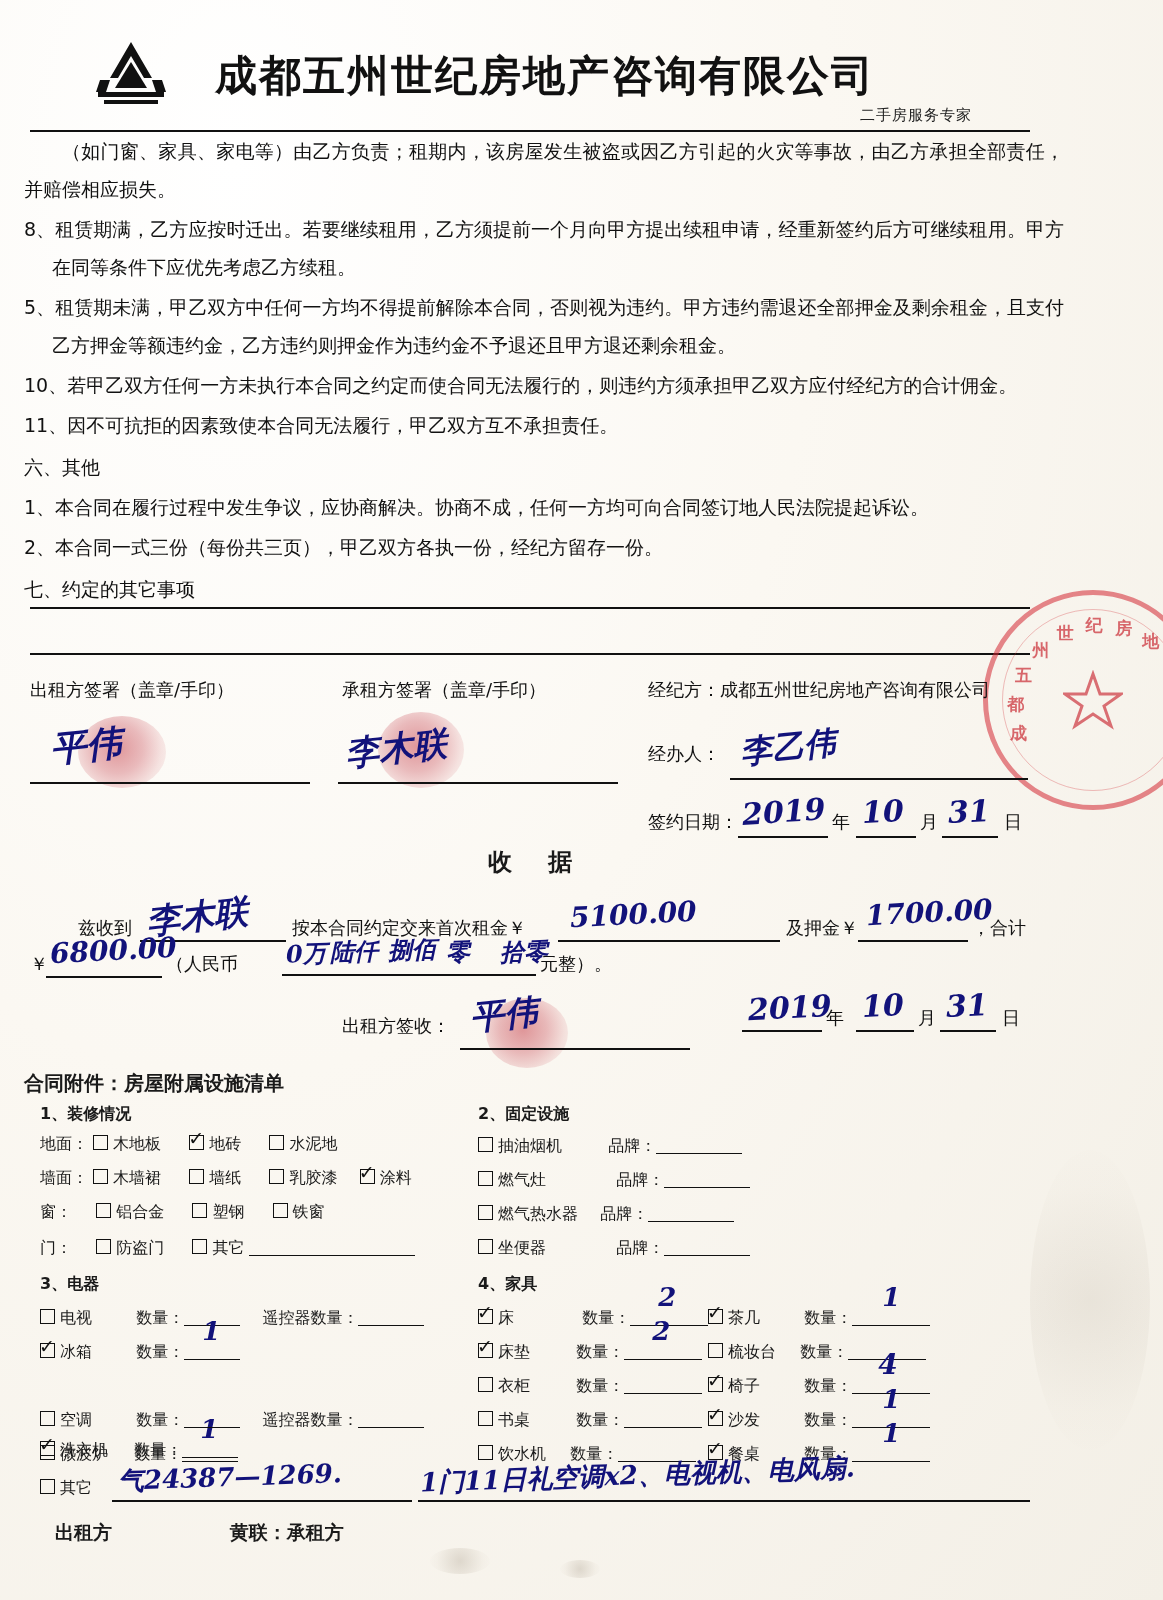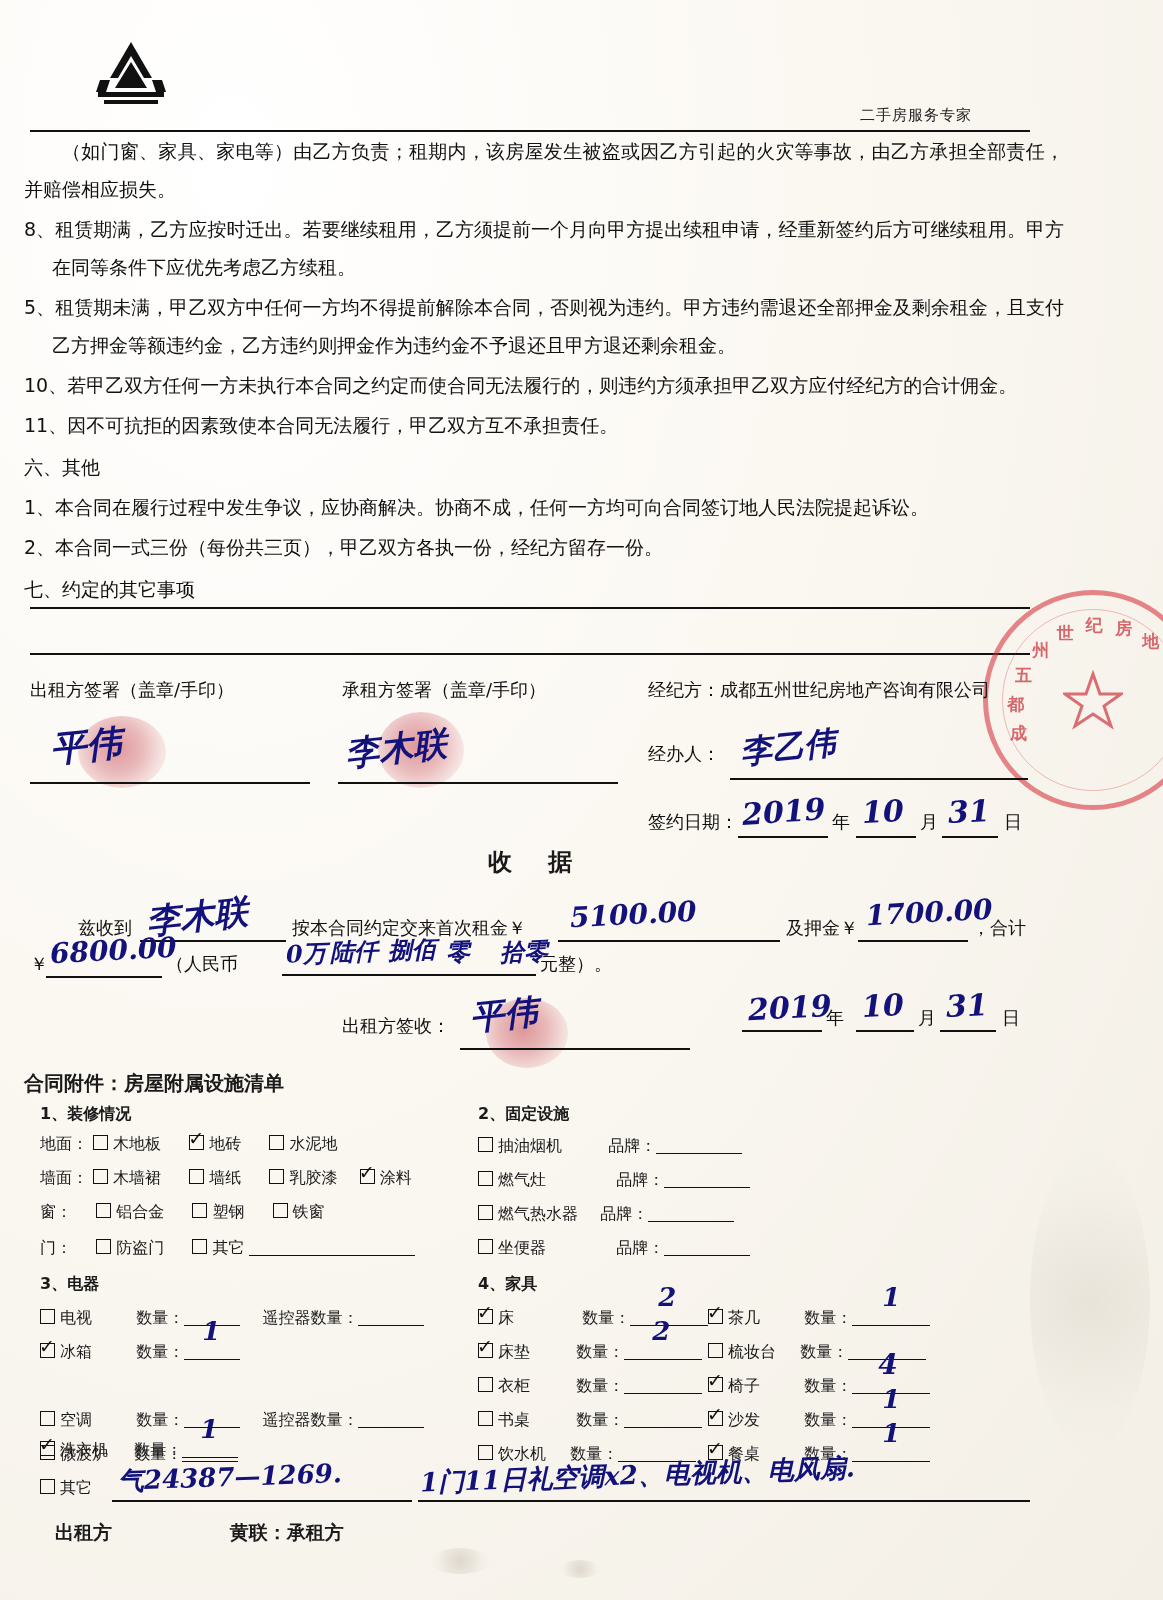--- a/index.html
+++ b/index.html
@@ -127,20 +127,21 @@
     <div class="logo">
       <svg width="78" height="70" viewBox="0 0 78 70">
         <polygon points="39,2 60,38 52,38 39,16 26,38 18,38" fill="#111"></polygon>
         <polygon points="39,22 55,48 23,48" fill="#111"></polygon>
         <rect x="6" y="52" width="66" height="5" fill="#111"></rect>
         <rect x="12" y="60" width="54" height="4" fill="#111"></rect>
         <polygon points="8,40 18,40 14,52 4,52" fill="#111"></polygon>
         <polygon points="70,40 60,40 64,52 74,52" fill="#111"></polygon>
       </svg>
     </div>
+    <div class="company-title">成都五州世纪房地产咨询有限公司</div>
     <div class="slogan">二手房服务专家</div>
     <div class="header-rule"></div>
   </div>
 
   <div class="body-text">
     <p class="p ind">（如门窗、家具、家电等）由乙方负责；租期内，该房屋发生被盗或因乙方引起的火灾等事故，由乙方承担全部责任，并赔偿相应损失。</p>
     <p class="p hang">8、租赁期满，乙方应按时迁出。若要继续租用，乙方须提前一个月向甲方提出续租申请，经重新签约后方可继续租用。甲方在同等条件下应优先考虑乙方续租。</p>
     <p class="p hang">5、租赁期未满，甲乙双方中任何一方均不得提前解除本合同，否则视为违约。甲方违约需退还全部押金及剩余租金，且支付乙方押金等额违约金，乙方违约则押金作为违约金不予退还且甲方退还剩余租金。</p>
     <p class="p hang2">10、若甲乙双方任何一方未执行本合同之约定而使合同无法履行的，则违约方须承担甲乙双方应付经纪方的合计佣金。</p>
     <p class="p hang2">11、因不可抗拒的因素致使本合同无法履行，甲乙双方互不承担责任。</p>

